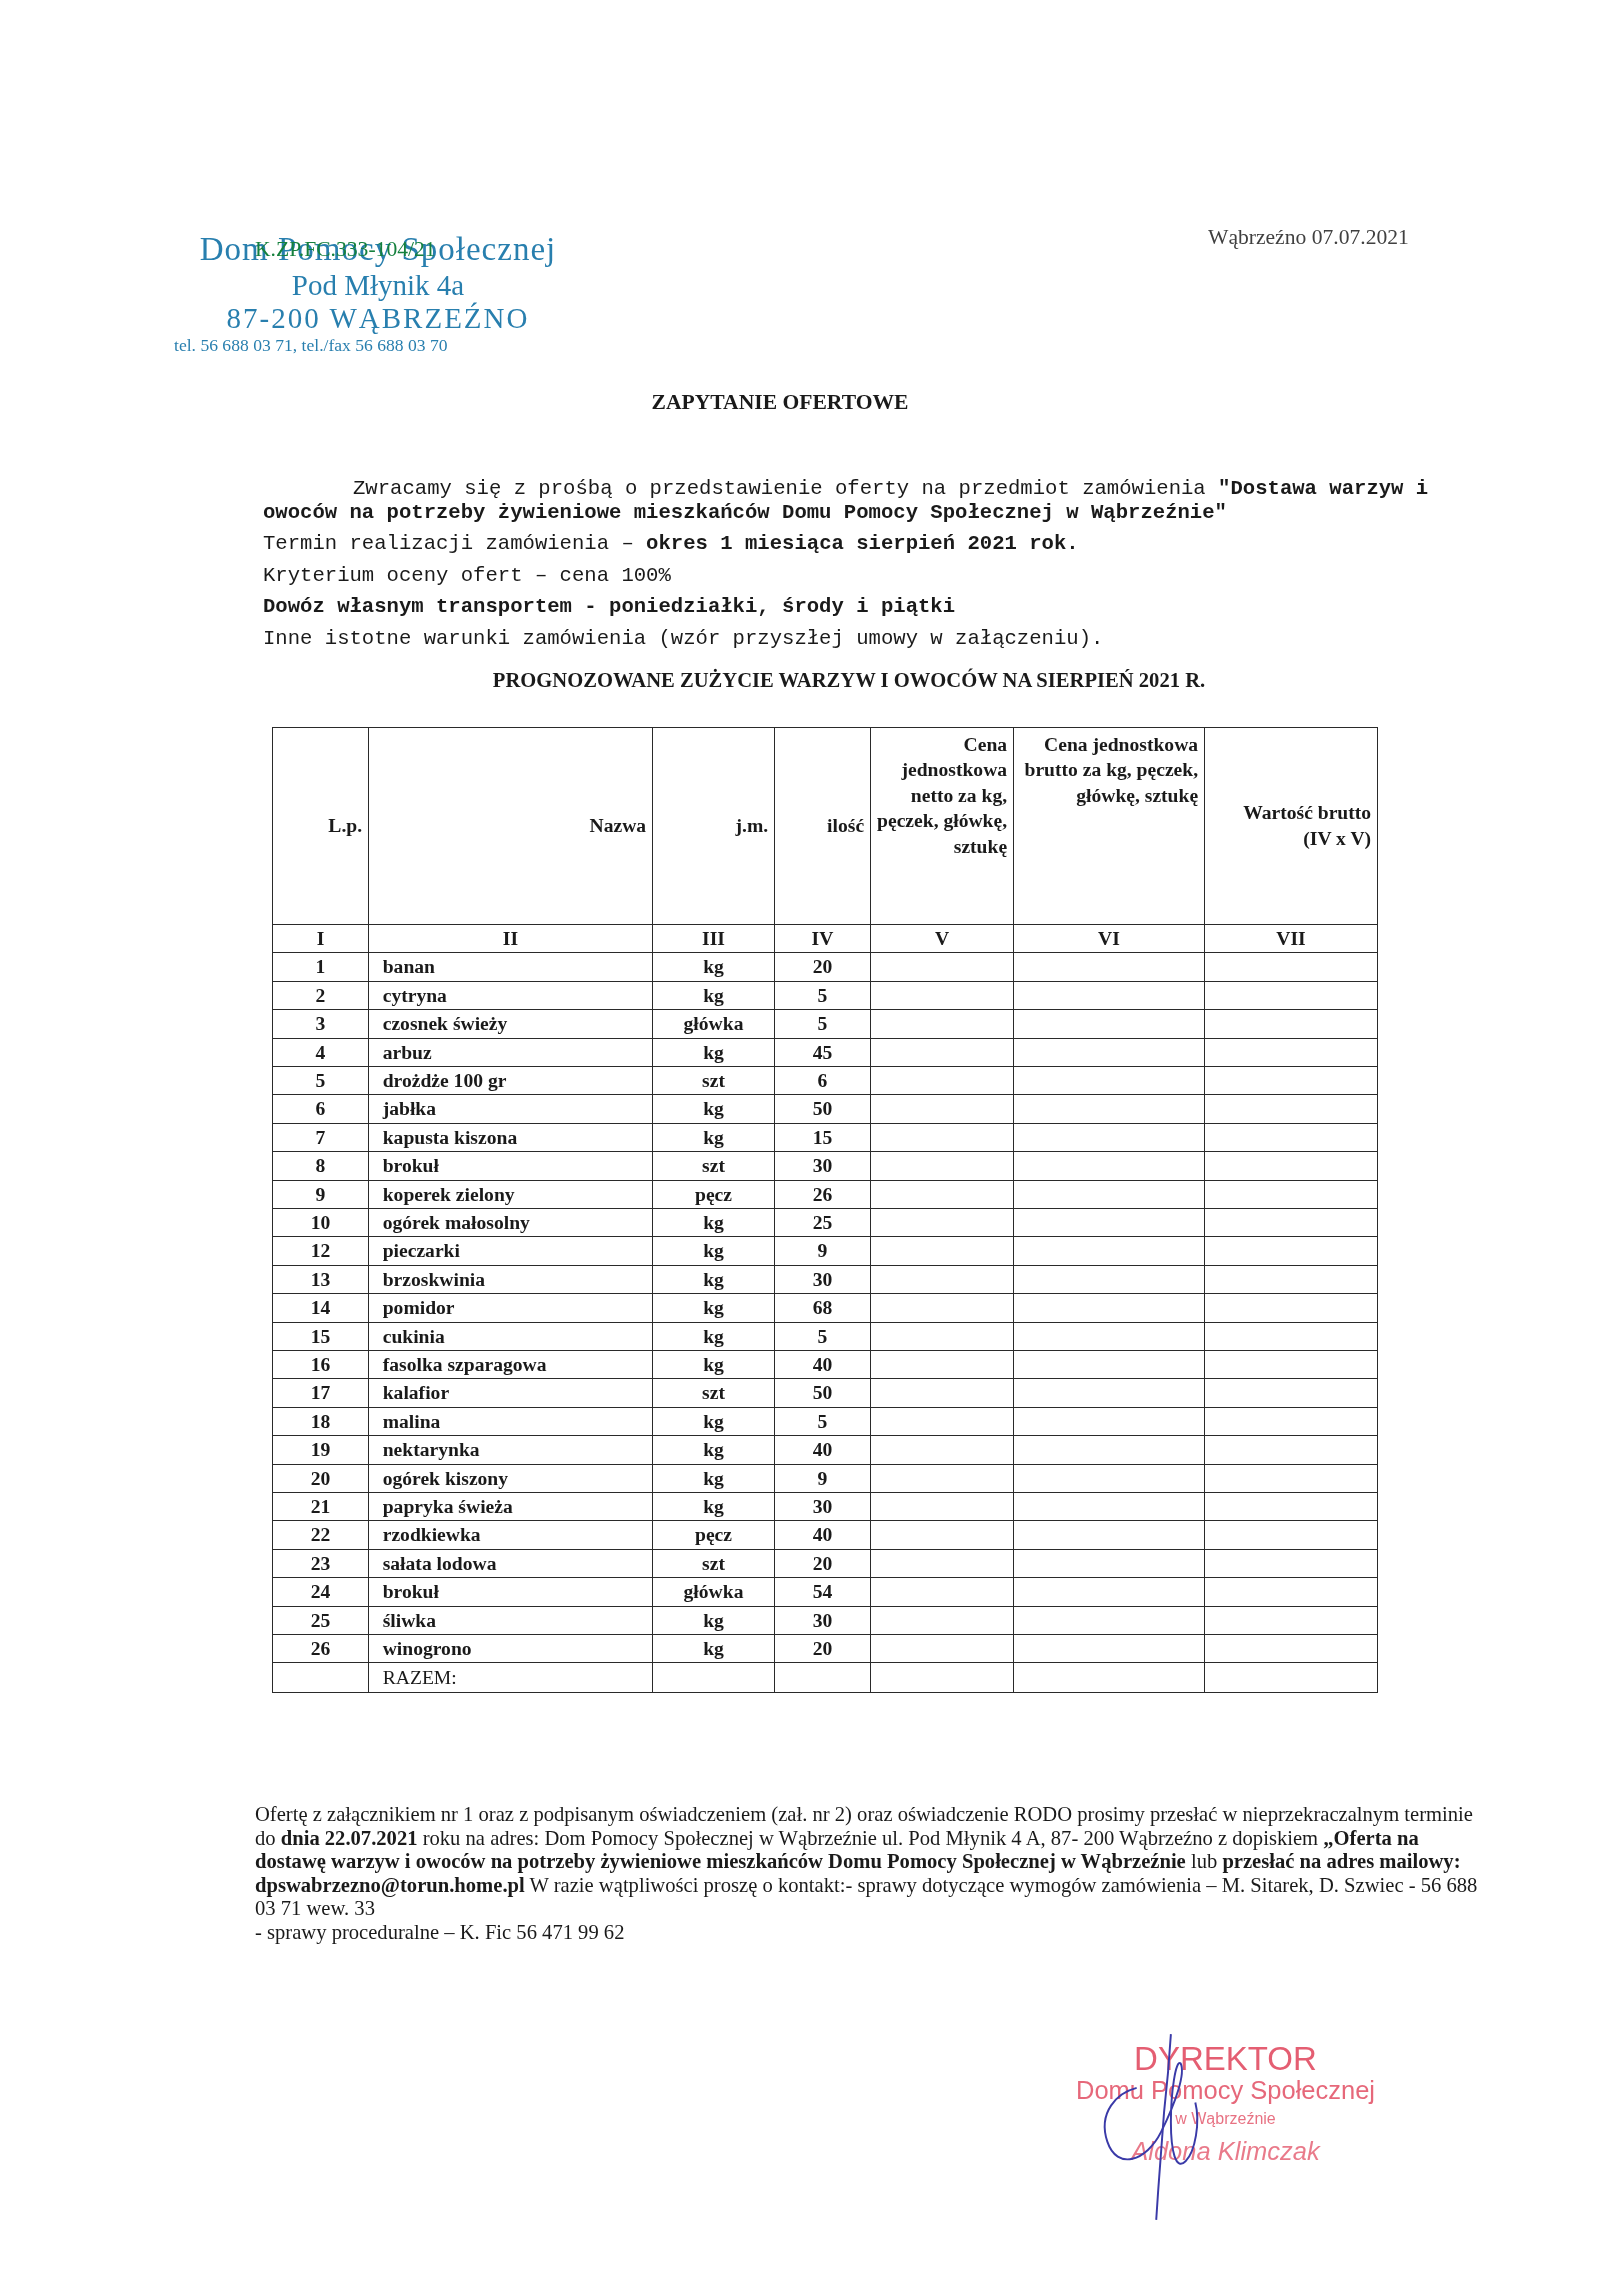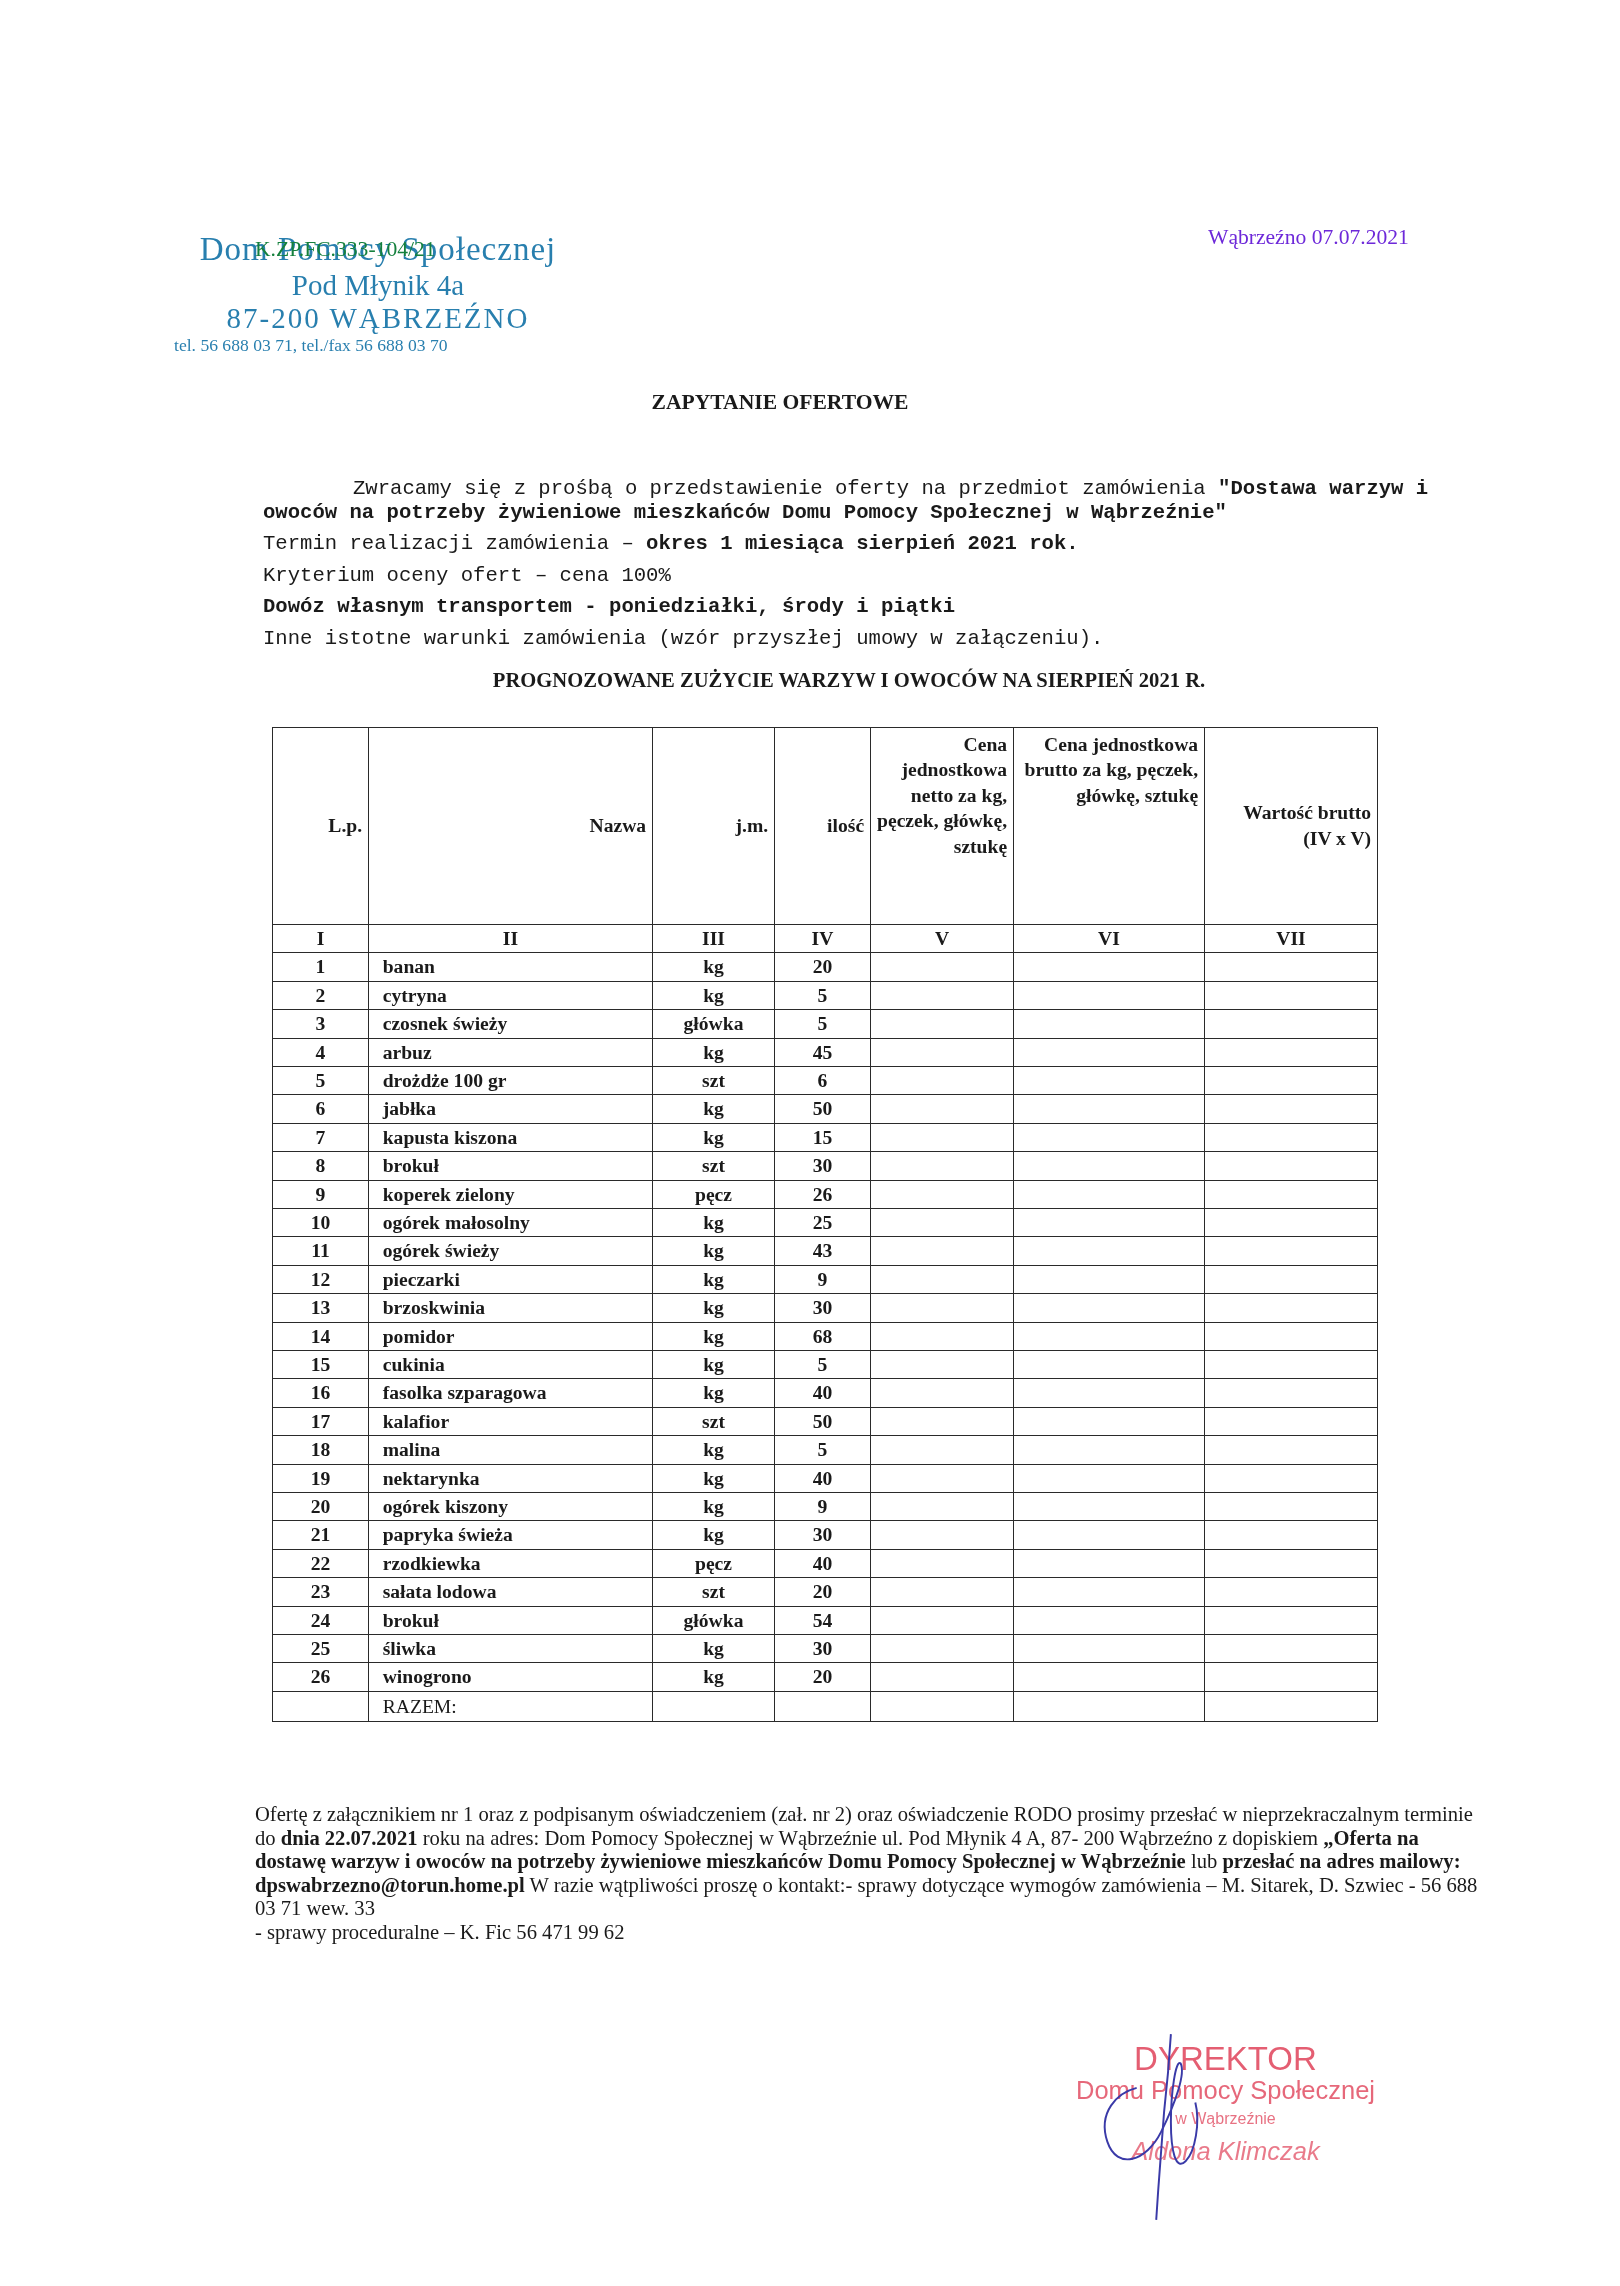--- a/index.html
+++ b/index.html
@@ -4,21 +4,21 @@
 <style>
   html, body { margin:0; padding:0; background:#ffffff; }
   body { width:1620px; height:2287px; position:relative; overflow:hidden; font-family:"Liberation Serif", "DejaVu Serif", serif; color:#1a1a1a; }
   .abs { position:absolute; }
   .stamp { left:172px; top:230px; width:412px; color:#0369a1; font-family:"Liberation Serif", serif; text-align:center; }
   .stamp .l1 { font-size:33px; line-height:39px; letter-spacing:1px; opacity:0.85; }
   .stamp .l2 { font-size:29px; line-height:33px; opacity:0.85; }
   .stamp .l3 { font-size:29px; line-height:33px; letter-spacing:2px; opacity:0.85; }
   .stamp .l4 { font-size:17.6px; line-height:21.6px; opacity:0.85; text-align:left; padding-left:2px; }
   .refno { left:255px; top:237px; font-size:21.6px; color:#15803d; }
-  .city-date { left:1208px; top:225px; font-size:21.6px; color:#6d28d9; }
+  .city-date { left:1208px; top:225px; font-size:21.6px; color:#404040; }
   .title { left:0; width:1560px; top:390px; text-align:center; font-weight:bold; font-size:21.6px; }
   .intro { left:255px; top:469px; width:1215px; font-size:20.6px; line-height:23.5px; }
   .intro p { margin:8px;font-family:Liberation Mono, monospace; }
   .intro .first { text-indent:90px; }
   .intro .q { font-weight:bold; }
   .table-title { left:0; width:1620px; top:669px; text-align:center; font-weight:bold; font-size:20.6px; padding-left:78px; box-sizing:border-box; }
   table.grid { position:absolute; left:272px; top:727px; width:1106px; border-collapse:collapse; font-size:19.6px; }
   table.grid td, table.grid th { border:1.5px solid #2a2a2a; padding:0 5.9px; }
   table.grid th { font-weight:bold; text-align:right; vertical-align:middle; line-height:25.5px; height:192px; font-size:19.6px; }
   table.grid tr.roman td { font-weight:bold; text-align:center; height:27.4px; line-height:27.4px; }
@@ -180,29 +180,20 @@
       <tr class="item">
         <td class="c">10</td>
         <td class="name">ogórek małosolny</td>
         <td class="c">kg</td>
         <td class="c">25</td>
         <td class="c"></td>
         <td class="c"></td>
         <td class="c"></td>
       </tr>
       <tr class="item">
-        <td class="c">11</td>
-        <td class="name">ogórek świeży</td>
-        <td class="c">kg</td>
-        <td class="c">43</td>
-        <td class="c"></td>
-        <td class="c"></td>
-        <td class="c"></td>
-      </tr>
-      <tr class="item">
         <td class="c">12</td>
         <td class="name">pieczarki</td>
         <td class="c">kg</td>
         <td class="c">9</td>
         <td class="c"></td>
         <td class="c"></td>
         <td class="c"></td>
       </tr>
       <tr class="item">
         <td class="c">13</td>

